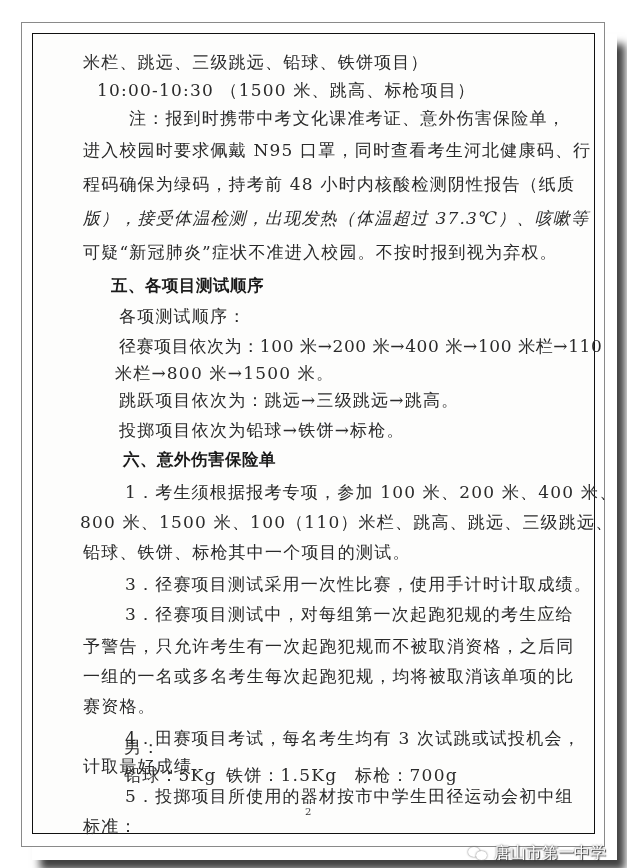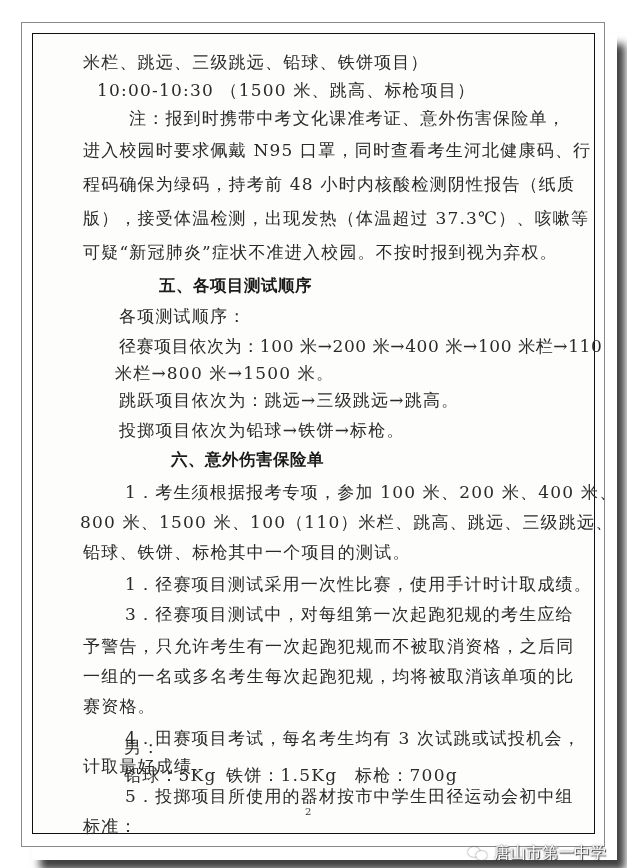--- a/index.html
+++ b/index.html
@@ -19,21 +19,21 @@
   .inner-frame {
     position:absolute; left:32px; top:33px; width:561px; height:799px;
     border:1.5px solid #111; background:#fdfdfc;
   }
   .line {
     position:absolute; left:0; white-space:nowrap;
     font-size:17px; color:#2a2a2a; letter-spacing:1.2px;
   }
   .heading {
     font-family:"DejaVu Sans", "Liberation Sans", sans-serif;
-    font-weight:bold; color:#1a1a1a; letter-spacing:0.5px; font-size:16.5px;margin-left:48px;
+    font-weight:bold; color:#1a1a1a; letter-spacing:0.5px; font-size:16.5px;
   }
   .page-num {
     position:absolute; left:305px; top:806px; font-size:10px; color:#333;
   }
   .watermark {
     position:absolute; left:468px; top:843px; font-size:16px; color:#fff;
     font-family:"DejaVu Sans", "Liberation Sans", sans-serif;
     text-shadow: 0 0 2px #555, 1px 1px 1px #333; display:flex; align-items:center; gap:6px;
   }
   .wm-icon { width:20px; height:14px; position:relative; }
@@ -49,35 +49,35 @@
 
 <div class="shadow"></div>
 <div class="outer-frame"></div>
 <div class="inner-frame">
 
   <div class="line" style="left:50px; top:17px;">米栏、跳远、三级跳远、铅球、铁饼项目）</div>
   <div class="line" style="left:64px; top:45px;">10:00-10:30 （1500 米、跳高、标枪项目）</div>
   <div class="line" style="left:96px; top:73px;">注：报到时携带中考文化课准考证、意外伤害保险单，</div>
   <div class="line" style="left:50px; top:105px;">进入校园时要求佩戴 N95 口罩，同时查看考生河北健康码、行</div>
   <div class="line" style="left:50px; top:139px;">程码确保为绿码，持考前 48 小时内核酸检测阴性报告（纸质</div>
-  <div class="line" style="left:50px; top:173px;">版），接受体温检测，出现发热（体温超过 37.3℃）、咳嗽等</div>
+  <div class="line" style="left:50px; top:173px;font-style:italic;">版），接受体温检测，出现发热（体温超过 37.3℃）、咳嗽等</div>
   <div class="line" style="left:50px; top:207px;">可疑“新冠肺炎”症状不准进入校园。不按时报到视为弃权。</div>
 
   <div class="line heading" style="left:78px; top:241px;">五、各项目测试顺序</div>
   <div class="line" style="left:86px; top:271px;">各项测试顺序：</div>
   <div class="line" style="left:86px; top:301px; letter-spacing:0.6px;">径赛项目依次为：100 米→200 米→400 米→100 米栏→110</div>
   <div class="line" style="left:50px; top:328px;margin-left:32px;">米栏→800 米→1500 米。</div>
   <div class="line" style="left:86px; top:355px;">跳跃项目依次为：跳远→三级跳远→跳高。</div>
   <div class="line" style="left:86px; top:385px;">投掷项目依次为铅球→铁饼→标枪。</div>
 
   <div class="line heading" style="left:90px; top:415px;">六、意外伤害保险单</div>
   <div class="line" style="left:92px; top:447px;">1．考生须根据报考专项，参加 100 米、200 米、400 米、</div>
   <div class="line" style="left:47px; top:477px;">800 米、1500 米、100（110）米栏、跳高、跳远、三级跳远、</div>
   <div class="line" style="left:50px; top:507px;">铅球、铁饼、标枪其中一个项目的测试。</div>
-  <div class="line" style="left:92px; top:539px;">1．径赛项目测试采用一次性比赛，使用手计时计取成绩。</div>
+  <div class="line" style="left:92px; top:539px;">3．径赛项目测试采用一次性比赛，使用手计时计取成绩。</div>
   <div class="line" style="left:92px; top:569px;">3．径赛项目测试中，对每组第一次起跑犯规的考生应给</div>
   <div class="line" style="left:50px; top:631px;">一组的一名或多名考生每次起跑犯规，均将被取消该单项的比</div>
   <div class="line" style="left:50px; top:601px;">予警告，只允许考生有一次起跑犯规而不被取消资格，之后同</div>
   <div class="line" style="left:50px; top:661px;">赛资格。</div>
   <div class="line" style="left:92px; top:693px;">4．田赛项目考试，每名考生均有 3 次试跳或试投机会，</div>
   <div class="line" style="left:50px; top:721px;font-family:Liberation Mono, monospace;">计取最好成绩。</div>
   <div class="line" style="left:92px; top:751px;">5．投掷项目所使用的器材按市中学生田径运动会初中组</div>
   <div class="line" style="left:50px; top:781px;">标准：</div>
 </div>
 

